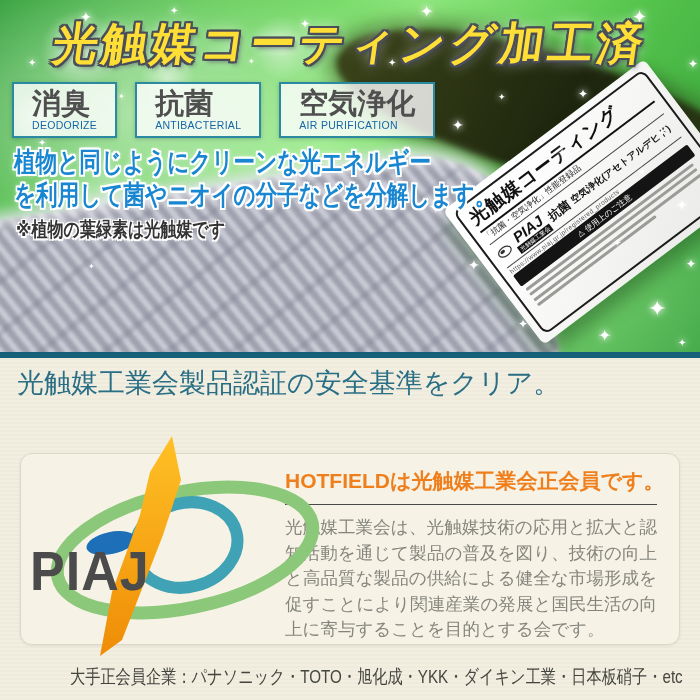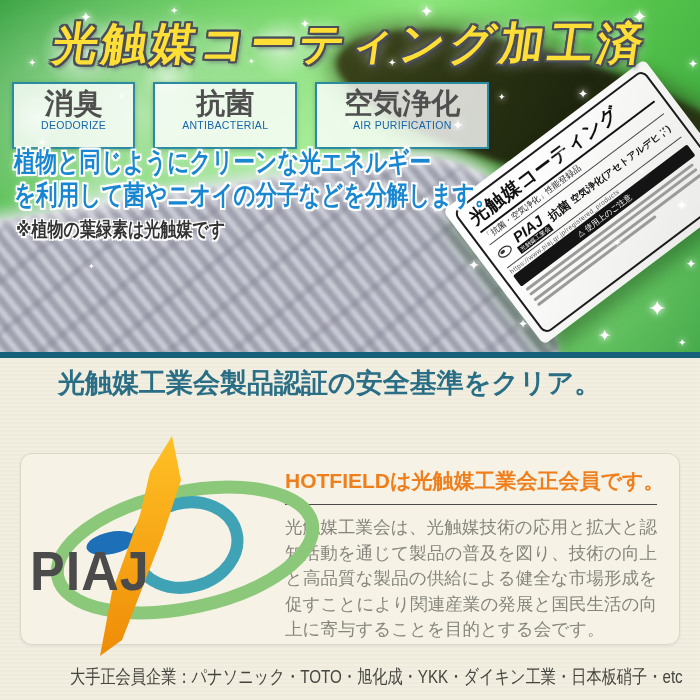--- a/index.html
+++ b/index.html
@@ -53,21 +53,21 @@
     line-height:1;pointer-events:none;}
 
   
   .title{position:absolute;left:0;top:14px;width:700px;text-align:center;
     font-family:"Liberation Serif","DejaVu Serif",serif;font-weight:bold;
     font-size:45px;letter-spacing:4px;color:#ffdf35;transform:skewX(-8deg);white-space:nowrap;
     text-shadow:-2px -2px 0 #4a4e5a,2px -2px 0 #4a4e5a,-2px 2px 0 #4a4e5a,2px 2px 0 #4a4e5a,
       -2px 0 0 #4a4e5a,2px 0 0 #4a4e5a,0 -2px 0 #4a4e5a,0 2px 0 #4a4e5a,
       3px 3px 5px rgba(40,40,60,.55),0 0 14px rgba(255,255,255,.8);}
   .badges{position:absolute;left:12px;top:82px;display:flex;gap:18px;}
-  .badge{height:67px;padding:4px 27px 0;box-sizing:border-box;text-align:center;
+  .badge{height:56px;padding:4px 18px 0;box-sizing:border-box;text-align:left;
     background:rgba(255,255,255,.8);border:2px solid #2b8aa0;box-shadow:0 1px 4px rgba(0,40,60,.25);}
   .badge-jp{display:block;font-size:29px;font-weight:bold;color:#4f4f4f;line-height:1.05;white-space:nowrap;}
   .badge-en{display:block;font-size:10.5px;font-weight:normal;color:#1565a8;letter-spacing:.3px;margin-top:1px;white-space:nowrap;}
   .headline{position:absolute;left:14px;top:146px;font-size:27px;font-weight:bold;color:#1886d0;
     line-height:33px;transform:scaleX(.8);transform-origin:left top;white-space:nowrap;
     text-shadow:-2px -2px 0 #fff,2px -2px 0 #fff,-2px 2px 0 #fff,2px 2px 0 #fff,
       -2px 0 0 #fff,2px 0 0 #fff,0 -2px 0 #fff,0 2px 0 #fff,0 0 7px #fff;}
   .note{position:absolute;left:16px;top:216px;font-size:20px;font-weight:bold;color:#333;
     transform:scaleX(.8);transform-origin:left top;white-space:nowrap;
     text-shadow:-1.5px -1.5px 0 #fff,1.5px -1.5px 0 #fff,-1.5px 1.5px 0 #fff,1.5px 1.5px 0 #fff,0 0 5px #fff;}
@@ -75,22 +75,22 @@
     background:rgba(255,255,255,.88);border-radius:2px;padding:7px 0 0 10px;}
   .infobox-line{font-size:19px;color:#3b3b3b;line-height:25px;transform:scaleX(.8);
     transform-origin:left top;white-space:nowrap;}
 
   .divider{position:absolute;left:0;top:352px;width:700px;height:6px;background:#16607a;}
 
   
   .cream{position:absolute;left:0;top:358px;width:700px;height:342px;background:#f2efe1;
     background-image:repeating-linear-gradient(0deg, rgba(0,0,0,.015) 0 2px, transparent 2px 4px);}
   .cream-heading{position:absolute;left:17px;top:7px;
-    font-family:"Liberation Serif","DejaVu Serif",serif;font-weight:bold;font-size:27px;
-    color:#2a6e85;line-height:37px;letter-spacing:0;white-space:nowrap;margin-left:41px;}
+    font-family:"Liberation Serif","DejaVu Serif",serif;font-weight:normal;font-size:27px;
+    color:#2a6e85;line-height:37px;letter-spacing:0;white-space:nowrap;}
   .panel{position:absolute;left:20px;top:95px;width:660px;height:192px;box-sizing:border-box;
     background:#f6f3e6;border:1px solid #dcd8c8;border-radius:12px;box-shadow:0 1px 3px rgba(0,0,0,.07);}
   .panel-right{position:absolute;left:264px;top:0;width:372px;}
   .member-heading{margin-top:13px;text-align:center;font-size:21px;font-weight:bold;
     color:#ef7f1c;white-space:nowrap;}
   .member-rule{border:none;border-top:1px solid #4a4a4a;margin:9px 0 0;}
   .description{margin-top:10px;font-size:17.5px;color:#85857d;line-height:25.5px;text-align:justify;}
   .logo-svg{position:absolute;left:25px;top:55px;pointer-events:none;}
   .piaj-text{position:absolute;left:30px;top:185px;font-size:52px;font-weight:bold;color:#4b4b4b;
     letter-spacing:1px;transform:scale(1,1.06);transform-origin:left top;line-height:1;}

